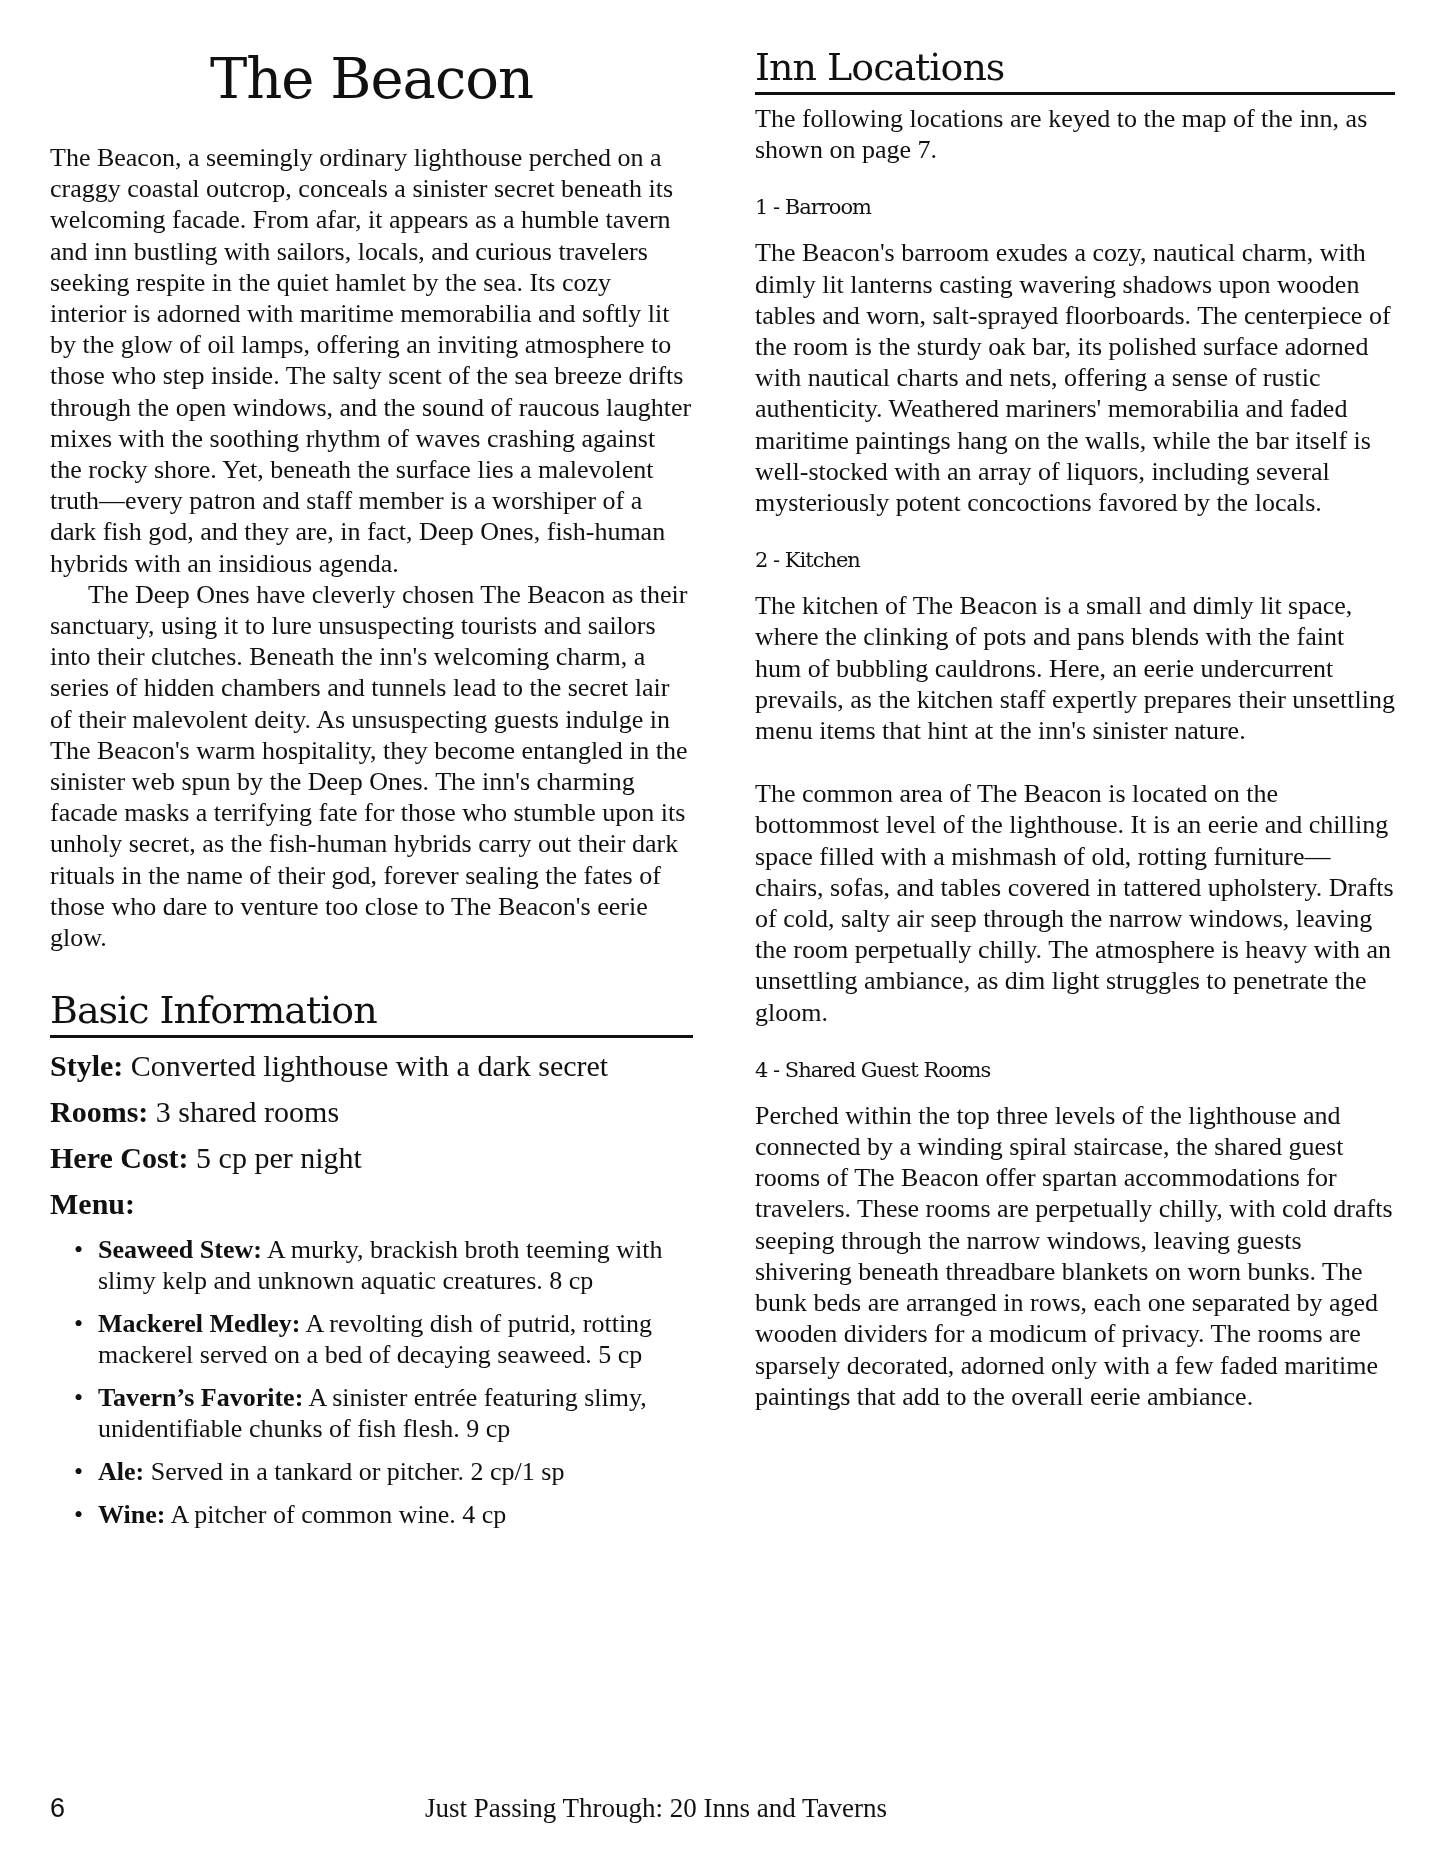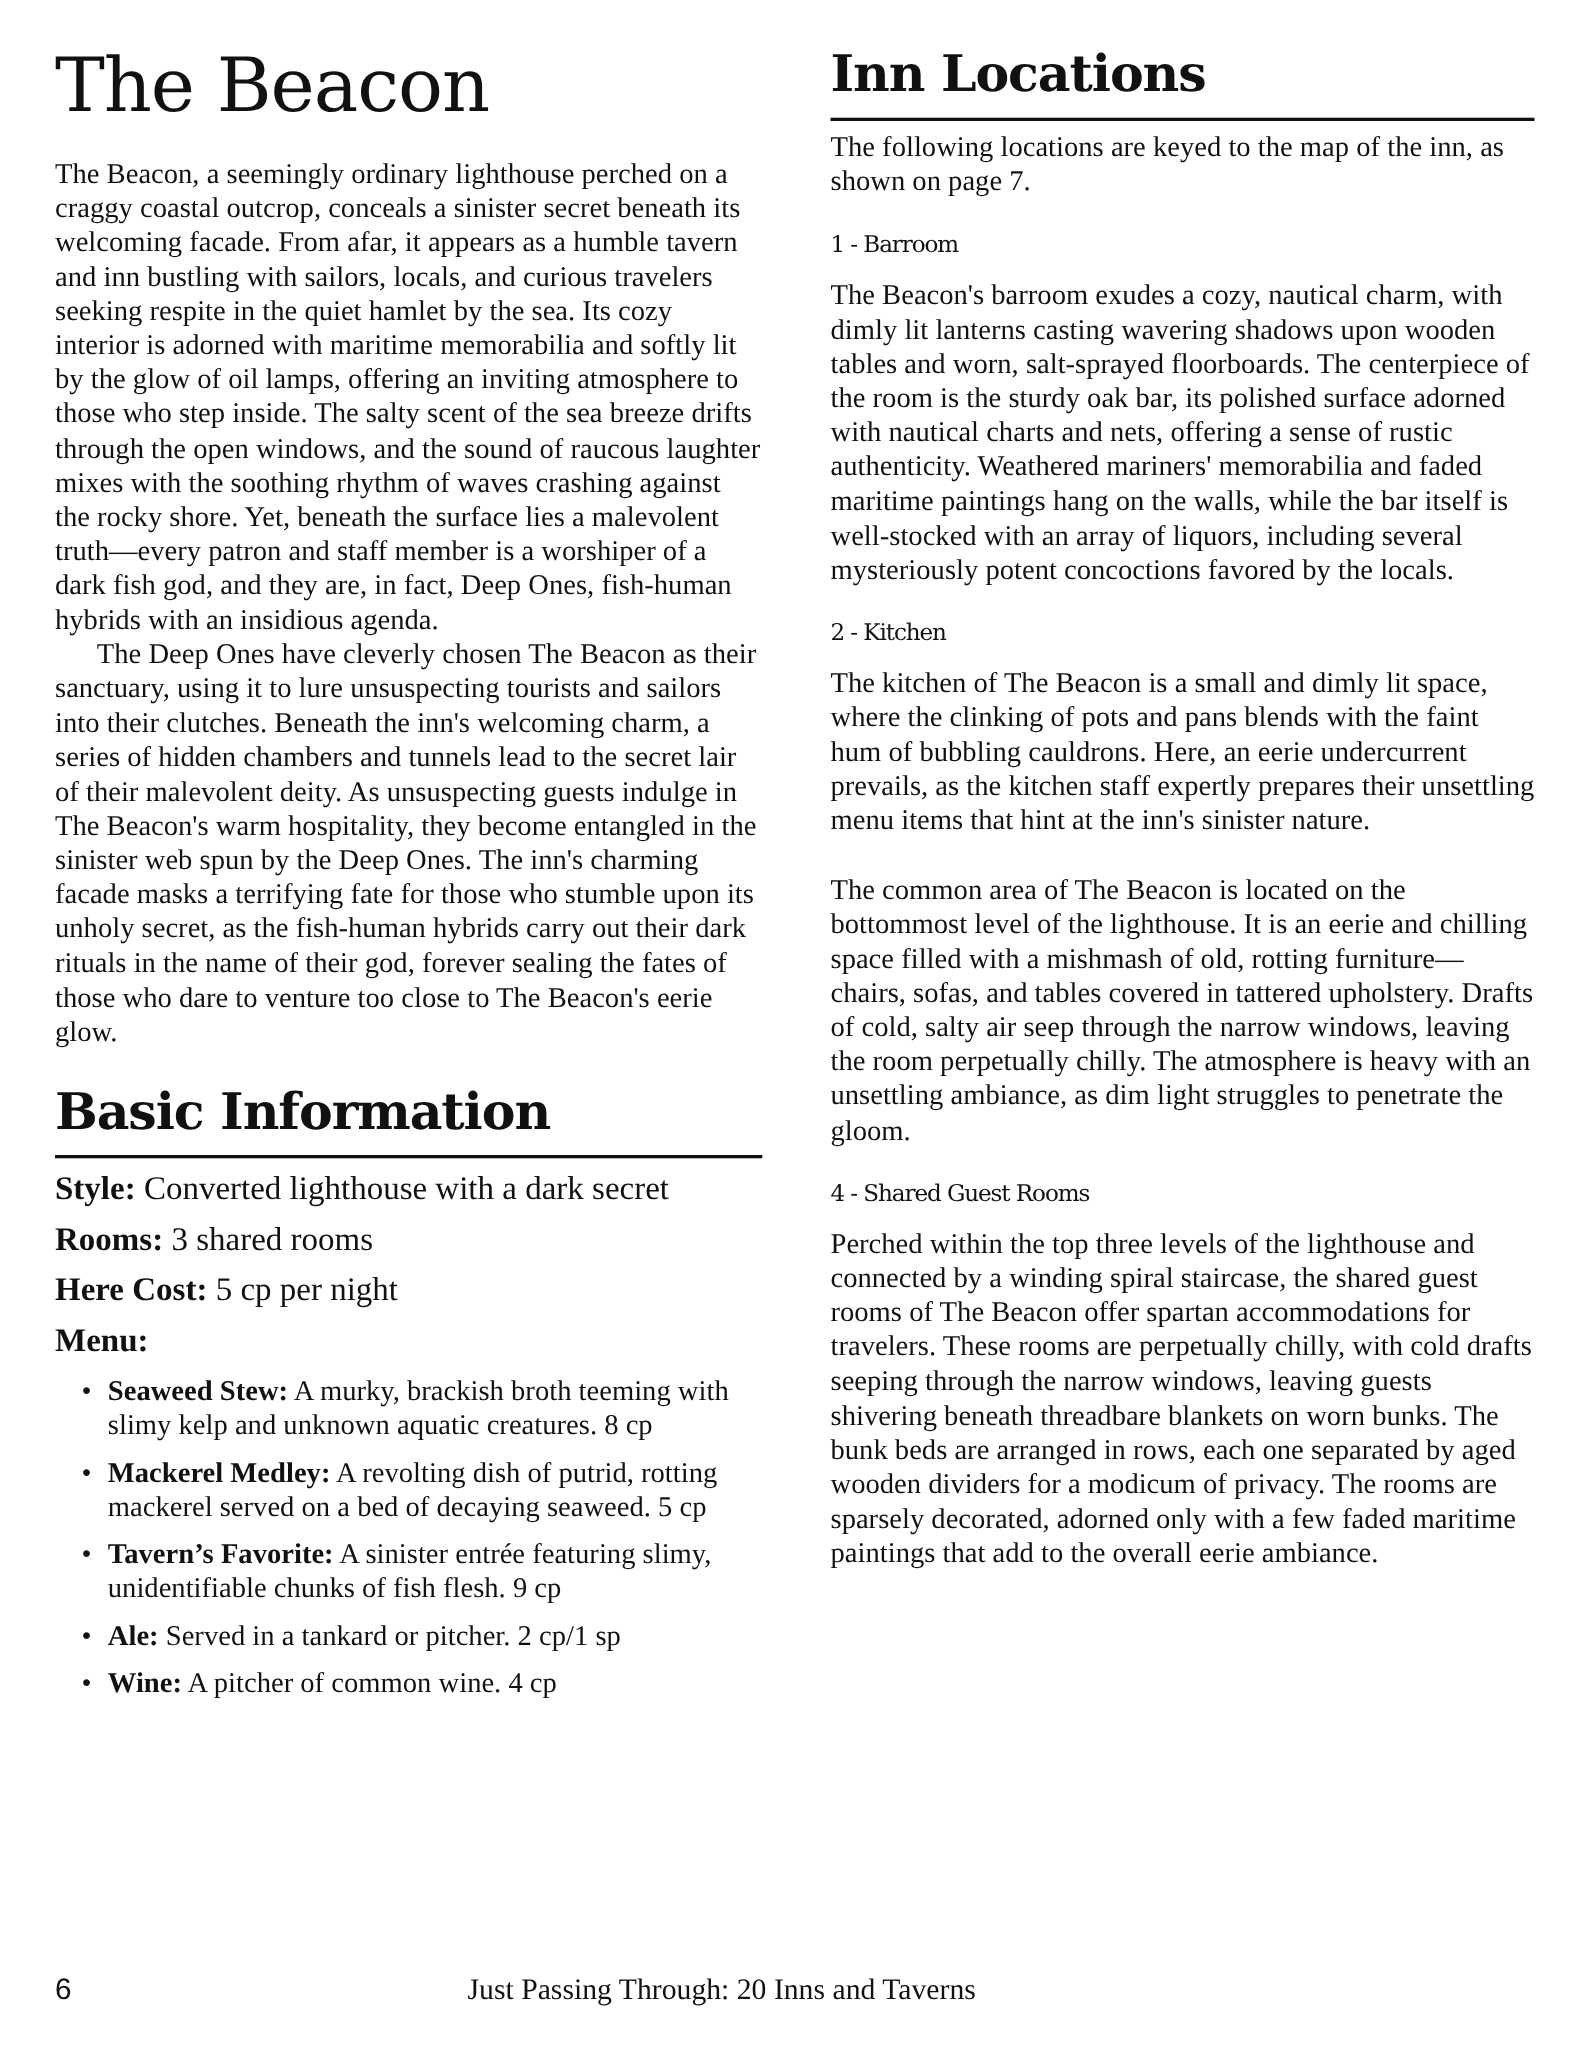--- a/index.html
+++ b/index.html
@@ -1,23 +1,23 @@
 <!DOCTYPE html>
 <html><head>
 <meta charset="utf-8">
 <style>
   html, body { margin: 0; padding: 0; background: #ffffff; }
   body { width: 1445px; height: 1870px; position: relative; overflow: hidden; color: #111; }
   .col { position: absolute; top: 0; font-family: "Liberation Serif", "DejaVu Serif", serif; }
   .col-left { left: 50px; width: 643px; }
   .col-right { left: 755px; width: 640px; }
-  .title { font-family: "DejaVu Serif", serif; font-size: 68px; font-weight: normal; margin: 44px 0 0 0; line-height: 70px; letter-spacing: -1px; }
+  .title { font-family: "DejaVu Serif", serif; font-size: 56px; font-weight: normal; text-align: center; margin: 44px 0 0 0; line-height: 70px; letter-spacing: -1px; }
   p.body { font-size: 26px; line-height: 31.2px; margin: 0; }
   p.indent { text-indent: 38px; }
-  .h2 { font-family: "DejaVu Serif", serif; font-size: 46px; font-weight: bold; margin: 0; line-height: 46px; border-bottom: 3px solid #111; padding-bottom: 17px; letter-spacing: -1px; }
+  .h2 { font-family: "DejaVu Serif", serif; font-size: 38px; font-weight: normal; margin: 0; line-height: 46px; border-bottom: 3px solid #111; padding-bottom: 2px; letter-spacing: -1px; }
   .h3 { font-family: "DejaVu Serif", serif; font-size: 21px; font-weight: normal; margin: 0; line-height: 40px; letter-spacing: -1px; }
   .info-row { font-size: 30px; line-height: 31px; margin: 0 0 15px 0; }
   .info-row b { font-weight: bold; }
   ul.menu { list-style: none; margin: 0; padding: 0 0 0 30px; }
   ul.menu li { font-size: 26px; line-height: 31px; margin: 0 0 12px 0; padding-left: 18px; position: relative; }
   ul.menu li .bullet { position: absolute; left: -6px; top: 0; }
   .footer { position: absolute; top: 1793px; font-family: "Liberation Sans", sans-serif; font-size: 27px; color: #111; }
   .footer-page { left: 50px; }
   .footer-title { left: 425px; font-family: Liberation Serif, serif; }
 </style>

